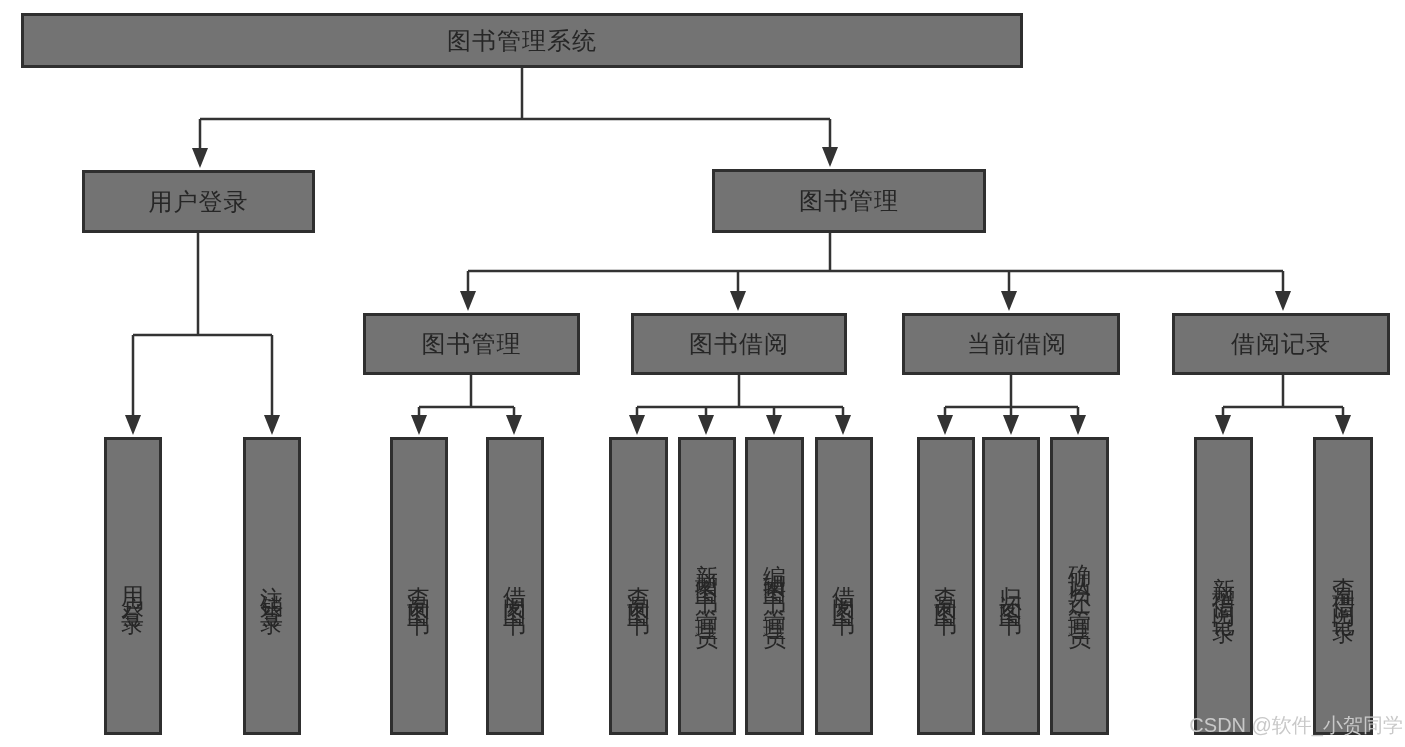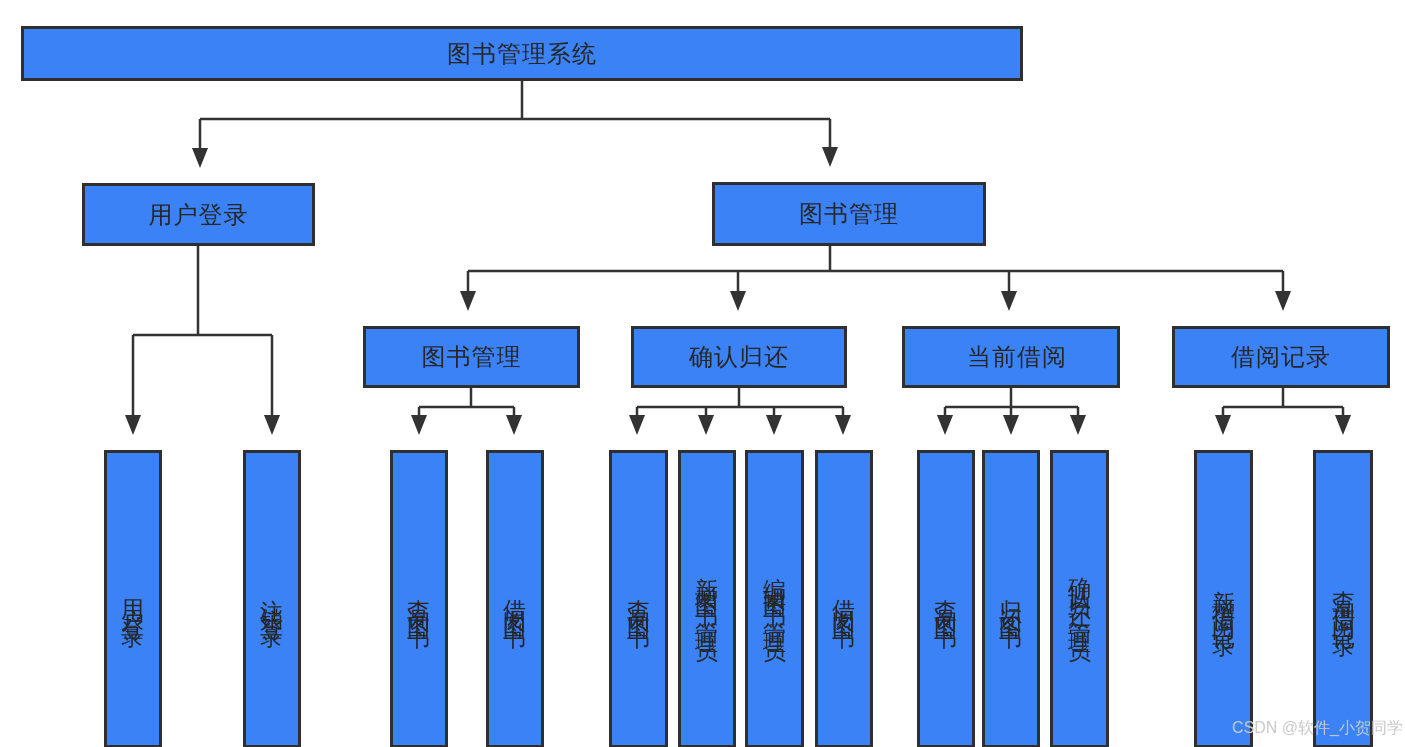--- a/index.html
+++ b/index.html
@@ -13,23 +13,22 @@
     overflow: hidden;
   }
   #edges {
     position: absolute;
     left: 0; top: 0;
     width: 1405px; height: 747px;
   }
   .node {
     position: absolute;
     box-sizing: border-box;
-    background: #3b82f6;
+    background: #737373;
     border: 3px solid var(--border, #2f2f2f);
-    margin-top: 13px;
   }
   .hnode {
     display: flex;
     align-items: center;
     justify-content: center;
     font-size: 24px;
     letter-spacing: 1px;
     white-space: nowrap;
   }
   .vnode {
@@ -61,21 +60,21 @@
   #n-leaf-bor-borrow  { left: 815px;  width: 58px; }
   #n-leaf-cur-query   { left: 917px;  width: 58px; }
   #n-leaf-cur-return  { left: 982px;  width: 58px; }
   #n-leaf-cur-confirm { left: 1050px; width: 59px; }
   #n-leaf-recadd      { left: 1194px; width: 59px; }
   #n-leaf-recq        { left: 1313px; width: 60px; }
   #watermark {
     position: absolute;
     right: 2px;
     bottom: 8px;
-    font-size: 16px;
+    font-size: 20px;
     color: var(--watermark, #c9c9c9);
     white-space: nowrap;
   }
   .edge { stroke: var(--line, #333333); stroke-width: 2.5; fill: none; }
   .arrow { fill: var(--line, #333333); stroke: none; }
 </style>
 </head>
 <body>
 
 <div id="canvas" style="--bg: #ffffff; --line: #333333; --border: #2f2f2f; --text: #262626; --watermark: #c9c9c9;">
@@ -115,21 +114,21 @@
     <polygon class="arrow" points="1215,415 1231,415 1223,435"></polygon>
     <polygon class="arrow" points="1335,415 1351,415 1343,435"></polygon>
   </svg>
 
   <div class="node hnode" id="n-root">图书管理系统</div>
 
   <div class="node hnode" id="n-login">用户登录</div>
   <div class="node hnode" id="n-mgmt">图书管理</div>
 
   <div class="node hnode" id="n-recommend">图书管理</div>
-  <div class="node hnode" id="n-borrow">确认归还</div>
+  <div class="node hnode" id="n-borrow">图书借阅</div>
   <div class="node hnode" id="n-current">当前借阅</div>
   <div class="node hnode" id="n-records">借阅记录</div>
 
   <div class="node vnode" id="n-leaf-login">用户登录</div>
   <div class="node vnode" id="n-leaf-logout">注销登录</div>
 
   <div class="node vnode" id="n-leaf-rec-query">查询图书</div>
   <div class="node vnode" id="n-leaf-rec-borrow">借阅图书</div>
 
   <div class="node vnode" id="n-leaf-bor-query">查询图书</div>

